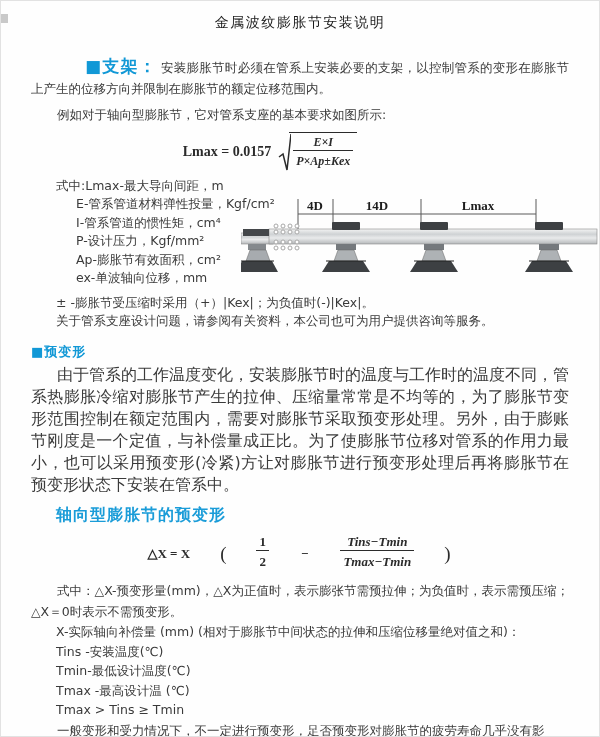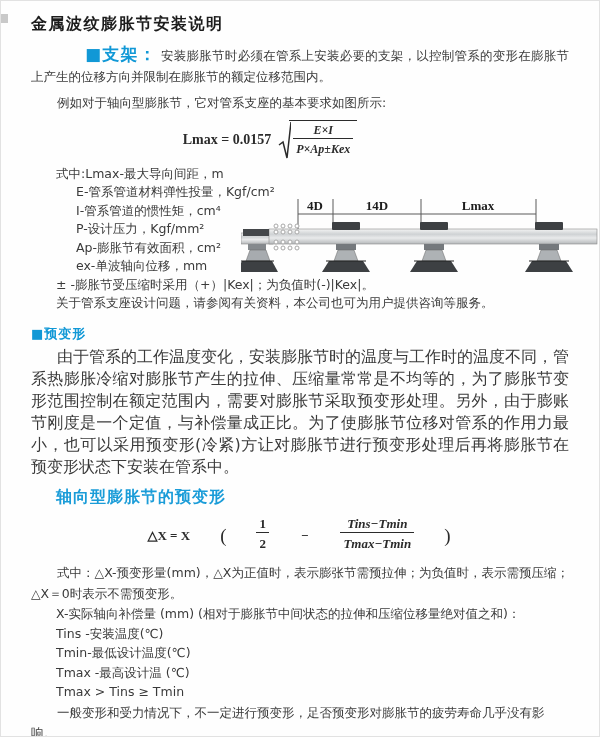--- a/index.html
+++ b/index.html
@@ -8,37 +8,37 @@
     width:598px; height:735px;
     border:1px solid #e2e2e2;
     background:#fefefe;
     font-family:"DejaVu Sans", sans-serif;
     color:#3a3a3a;
     overflow:hidden;
   }
   .corner-artifact { position:absolute; left:0; top:13px; width:7px; height:9px; background:#c9c9c9; }
   .content { padding:0 30px; position:relative; }
 
-  h1.title { text-align:left; font-size:16px; font-weight:bold; color:#1c1c1c; margin:13px 0 8px; letter-spacing:1.5px; }
-
-  .p-intro { font-size:12.5px; line-height:21px; text-align:justify; margin:9px 0 0; text-indent:54px; }
+  h1.title { text-align:center; font-size:14px; font-weight:normal; color:#1c1c1c; margin:13px 0 8px; letter-spacing:1.5px; }
+
+  .p-intro { font-size:12.5px; line-height:21px; text-align:justify; margin:24px 0 0; text-indent:54px; }
   .inline-head { color:#1198d6; font-size:17px; font-weight:bold; letter-spacing:1px; margin-right:4px; }
   .p-example { font-size:12.5px; margin:6px 0 0; text-indent:26px; line-height:20px; }
 
   .formula { display:flex; justify-content:center; align-items:center; font-family:"Liberation Serif", serif; font-weight:bold; color:#2b2b2b; }
   .f1 { margin:7px 60px 3px 0; font-size:14px; }
   .sqrt { display:inline-flex; align-items:flex-end; margin-left:7px; }
   .radical { flex:none; margin-right:-2px; }
   .sqrt-content { border-top:1.5px solid #2b2b2b; padding:1px 4px 0 4px; }
   .frac { display:inline-flex; flex-direction:column; align-items:center; line-height:1.15; }
   .frac .den { border-top:1.3px solid #2b2b2b; padding:4px 3px; }
   .frac .num { padding:0 3px; }
   .ital { font-style:italic; }
 
-  ul.params { list-style:none; margin:4px 0 0; padding:0 0 0 25px; font-size:12.5px; line-height:18.5px; }
+  ul.params { list-style:none; margin:4px 0 6px; padding:0 0 0 25px; font-size:12.5px; line-height:18.5px; }
   ul.params li { white-space:nowrap; }
   ul.params li + li { padding-left:20px; }
   .p-pm, .p-service { font-size:12.5px; margin:0; padding-left:25px; line-height:18.5px; white-space:nowrap; }
 
   .diagram { position:absolute; left:240px; top:192px; width:360px; height:102px; }
   .dim-label { font-family:"Liberation Serif", serif; font-weight:bold; font-size:13px; fill:#1d1d1d; }
 
   h2.block-head { color:#1198d6; font-size:13px; font-weight:bold; margin:12px 0 3px; letter-spacing:1px; }
   .p-body { font-size:16px; line-height:22px; text-align:justify; text-indent:26px; margin:2px 0 0; }
 

